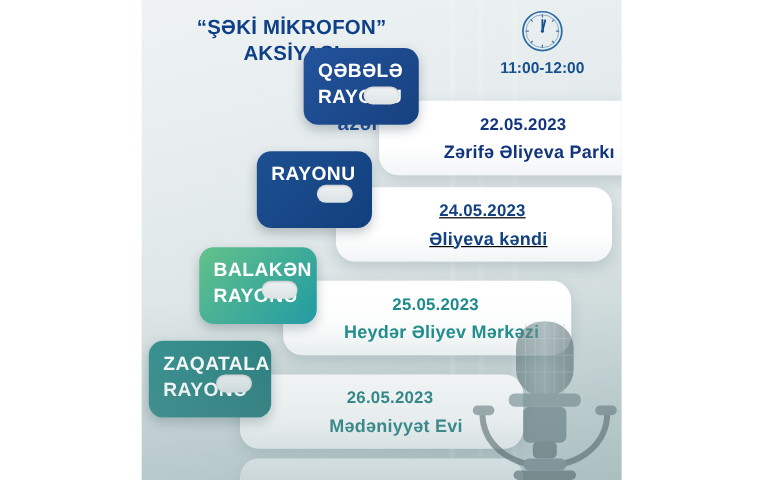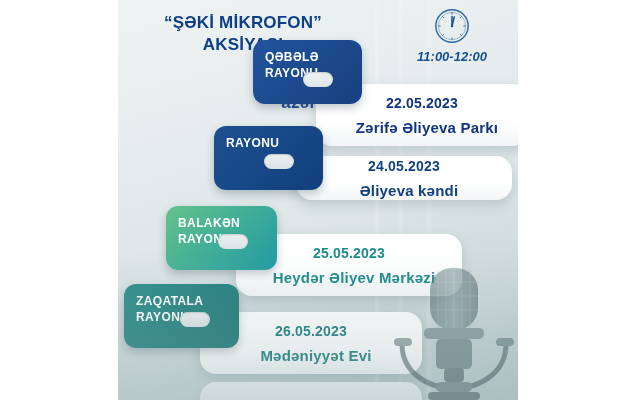--- a/index.html
+++ b/index.html
@@ -21,40 +21,40 @@
 
   
   .title{position:absolute;left:0;top:12px;width:250px;text-align:center;
     color:#0f3f87;font-weight:bold;font-size:17px;line-height:1.3;letter-spacing:.2px;}
   .title .l2{display:block;}
 
   .logo{position:absolute;left:143px;top:64px;width:110px;text-align:center;}
   .logo .flame{display:block;margin:0 auto 3px auto;width:22px;height:26px;}
   .logo .word{display:block;color:#1b4a9c;font-size:17px;font-weight:bold;letter-spacing:.3px;}
 
-  .timebox{position:absolute;left:268px;top:8px;width:132px;text-align:center;font-style:italic;}
+  .timebox{position:absolute;left:268px;top:8px;width:132px;text-align:center;}
   .timebox .clock{display:block;margin:0 auto 5px auto;width:36px;height:36px;}
   .timebox .tlabel{display:block;color:#15508f;font-weight:bold;font-size:13px;}
 
   
   .row{position:absolute;}
   .card{
     position:absolute;border-radius:16px;
     background:linear-gradient(180deg,#ffffff 0%,#ffffff 62%,#f2f5f6 100%);
     box-shadow:0 5px 12px rgba(70,95,105,.22);
-    display:flex;flex-direction:column;align-items:center;justify-content:center;
+    display:flex;flex-direction:column;align-items:center;justify-content:center;padding-left:14px;
   }
   .card .date{font-size:14px;font-weight:bold;letter-spacing:.2px;}
   .card .place{font-size:15px;font-weight:bold;margin-top:8px;letter-spacing:.2px;margin-left:10px;}
   .card.ghost{background:linear-gradient(180deg,#eef2f3 0%,#dfe7e9 100%);box-shadow:0 4px 10px rgba(70,95,105,.16);}
 
   .tag{
     position:absolute;border-radius:12px;color:#ffffff;
-    font-weight:bold;font-size:12px;line-height:1.35;letter-spacing:.4px;
-    padding:9px 13px 9px 12px;box-shadow:0 4px 9px rgba(40,60,75,.28);
+    font-weight:bold;font-size:16px;line-height:1.35;letter-spacing:.4px;
+    padding:9px 0 9px 12px;box-shadow:0 4px 9px rgba(40,60,75,.28);
   }
   .tag .l{display:block;}
   .notch{position:absolute;width:30px;height:15px;border-radius:8px;
     box-shadow:inset 0 1px 2px rgba(0,0,0,.18);}
 
   
   .mic{position:absolute;right:-6px;bottom:0;width:140px;height:160px;opacity:.62;}
 </style>
 </head>
 <body>
@@ -103,21 +103,21 @@
       <span class="place" style="color:#12357e">Zərifə Əliyeva Parkı</span>
     </div>
     <div class="tag" style="left:135px;top:40px;width:84px;height:46px;background:linear-gradient(135deg,#22539c,#17417f);">
       <span class="l">QƏBƏLƏ</span>
       <span class="l">RAYONU</span>
     </div>
     <div class="notch" style="left:185px;top:72px;background:linear-gradient(180deg,#f0f3f4,#dde4e6);"></div>
   </div>
 
   <div class="row">
-    <div class="card" style="left:178px;top:156px;width:216px;height:44px;">
+    <div class="card" style="left:162px;top:156px;width:216px;height:62px;text-decoration:underline;">
       <span class="date" style="color:#12417f">24.05.2023</span>
       <span class="place" style="color:#12417f">Əliyeva kəndi</span>
     </div>
     <div class="tag" style="left:96px;top:126px;width:84px;height:46px;background:linear-gradient(135deg,#1d5091,#123f7d);">
       <span class="l">RAYONU</span>
     </div>
     <div class="notch" style="left:146px;top:154px;background:linear-gradient(180deg,#eef2f3,#dbe3e5);"></div>
   </div>
 
   <div class="row">

